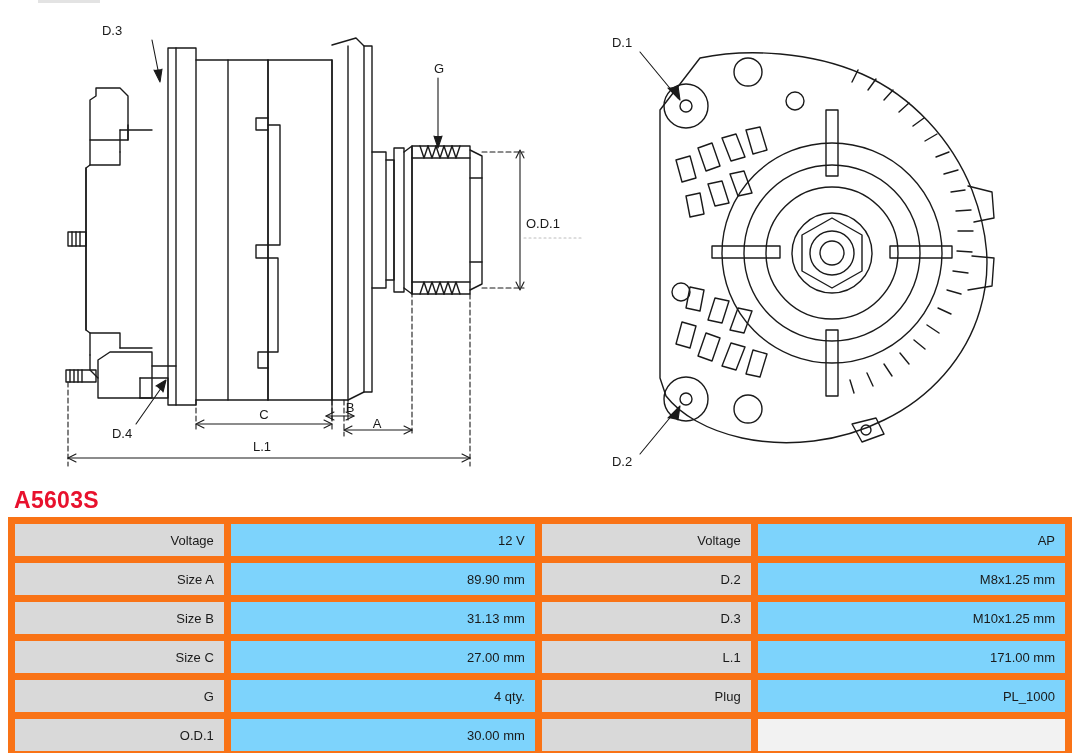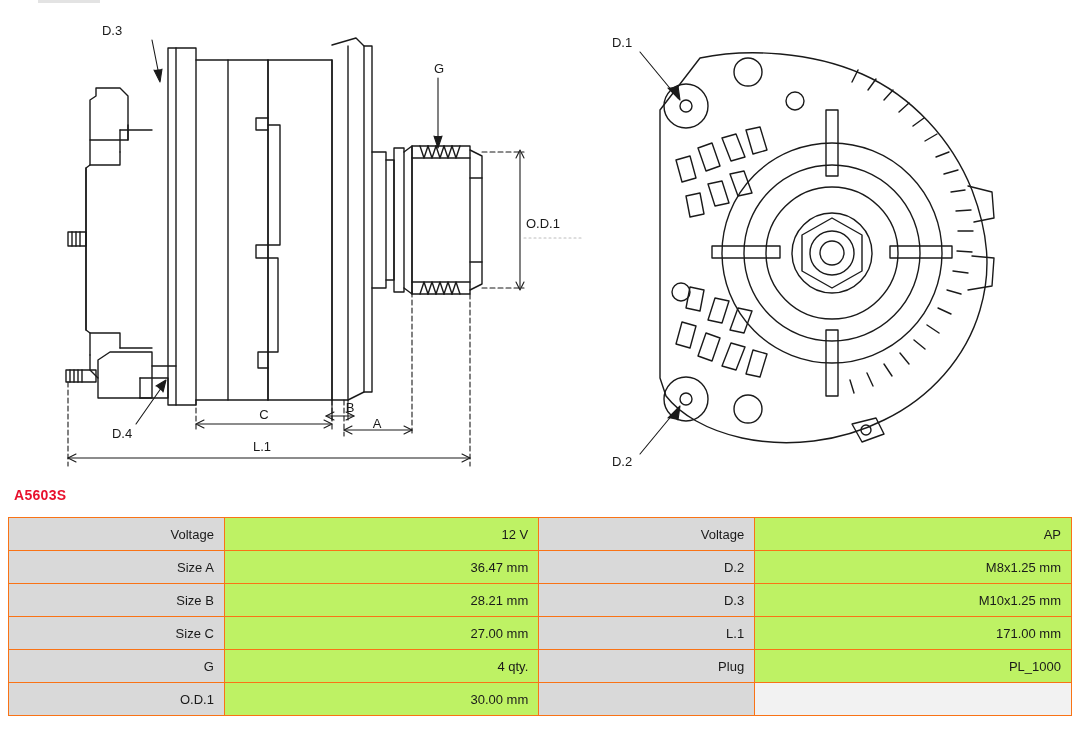--- a/index.html
+++ b/index.html
@@ -34,50 +34,50 @@
   .dim-label {
     font-family: "Liberation Sans", sans-serif;
     font-size: 13px;
     fill: #1a1a1a;
   }
   
   #part-number {
     position: absolute;
     left: 14px;
     top: 487px;
-    font-size: 14px;
+    font-size: 23px;
     font-weight: bold;
     color: #e8112d;
     letter-spacing: 0.3px;
   }
   
   #spec-table {
     position: absolute;
     left: 8px;
     top: 517px;
     width: 1064px;
     border-collapse: collapse;
     font-size: 13px;
   }
   #spec-table td {
     height: 32px;
     padding: 0 10px;
-    border: 1px solid #f97316;
+    border: 7px solid #f97316;
     vertical-align: middle;
     white-space: nowrap;
     margin-top: 44px;
   }
   td.lbl {
     background: #d9d9d9;
     text-align: right;
     width: 212px;
     color: #1a1a1a;
   }
   td.val {
-    background: #bef264;
+    background: #7dd3fc;
     text-align: right;
     width: 320px;
     color: #1a1a1a;
   }
   td.lbl.blank {
     background: #d9d9d9;
   }
   td.val.blank {
     background: #f2f2f2;
   }
@@ -303,27 +303,27 @@
   <table id="spec-table">
     <tbody>
       <tr>
         <td class="lbl">Voltage</td>
         <td class="val">12 V</td>
         <td class="lbl">Voltage</td>
         <td class="val">AP</td>
       </tr>
       <tr>
         <td class="lbl">Size A</td>
-        <td class="val">36.47 mm</td>
+        <td class="val">89.90 mm</td>
         <td class="lbl">D.2</td>
         <td class="val">M8x1.25 mm</td>
       </tr>
       <tr>
         <td class="lbl">Size B</td>
-        <td class="val">28.21 mm</td>
+        <td class="val">31.13 mm</td>
         <td class="lbl">D.3</td>
         <td class="val">M10x1.25 mm</td>
       </tr>
       <tr>
         <td class="lbl">Size C</td>
         <td class="val">27.00 mm</td>
         <td class="lbl">L.1</td>
         <td class="val">171.00 mm</td>
       </tr>
       <tr>

